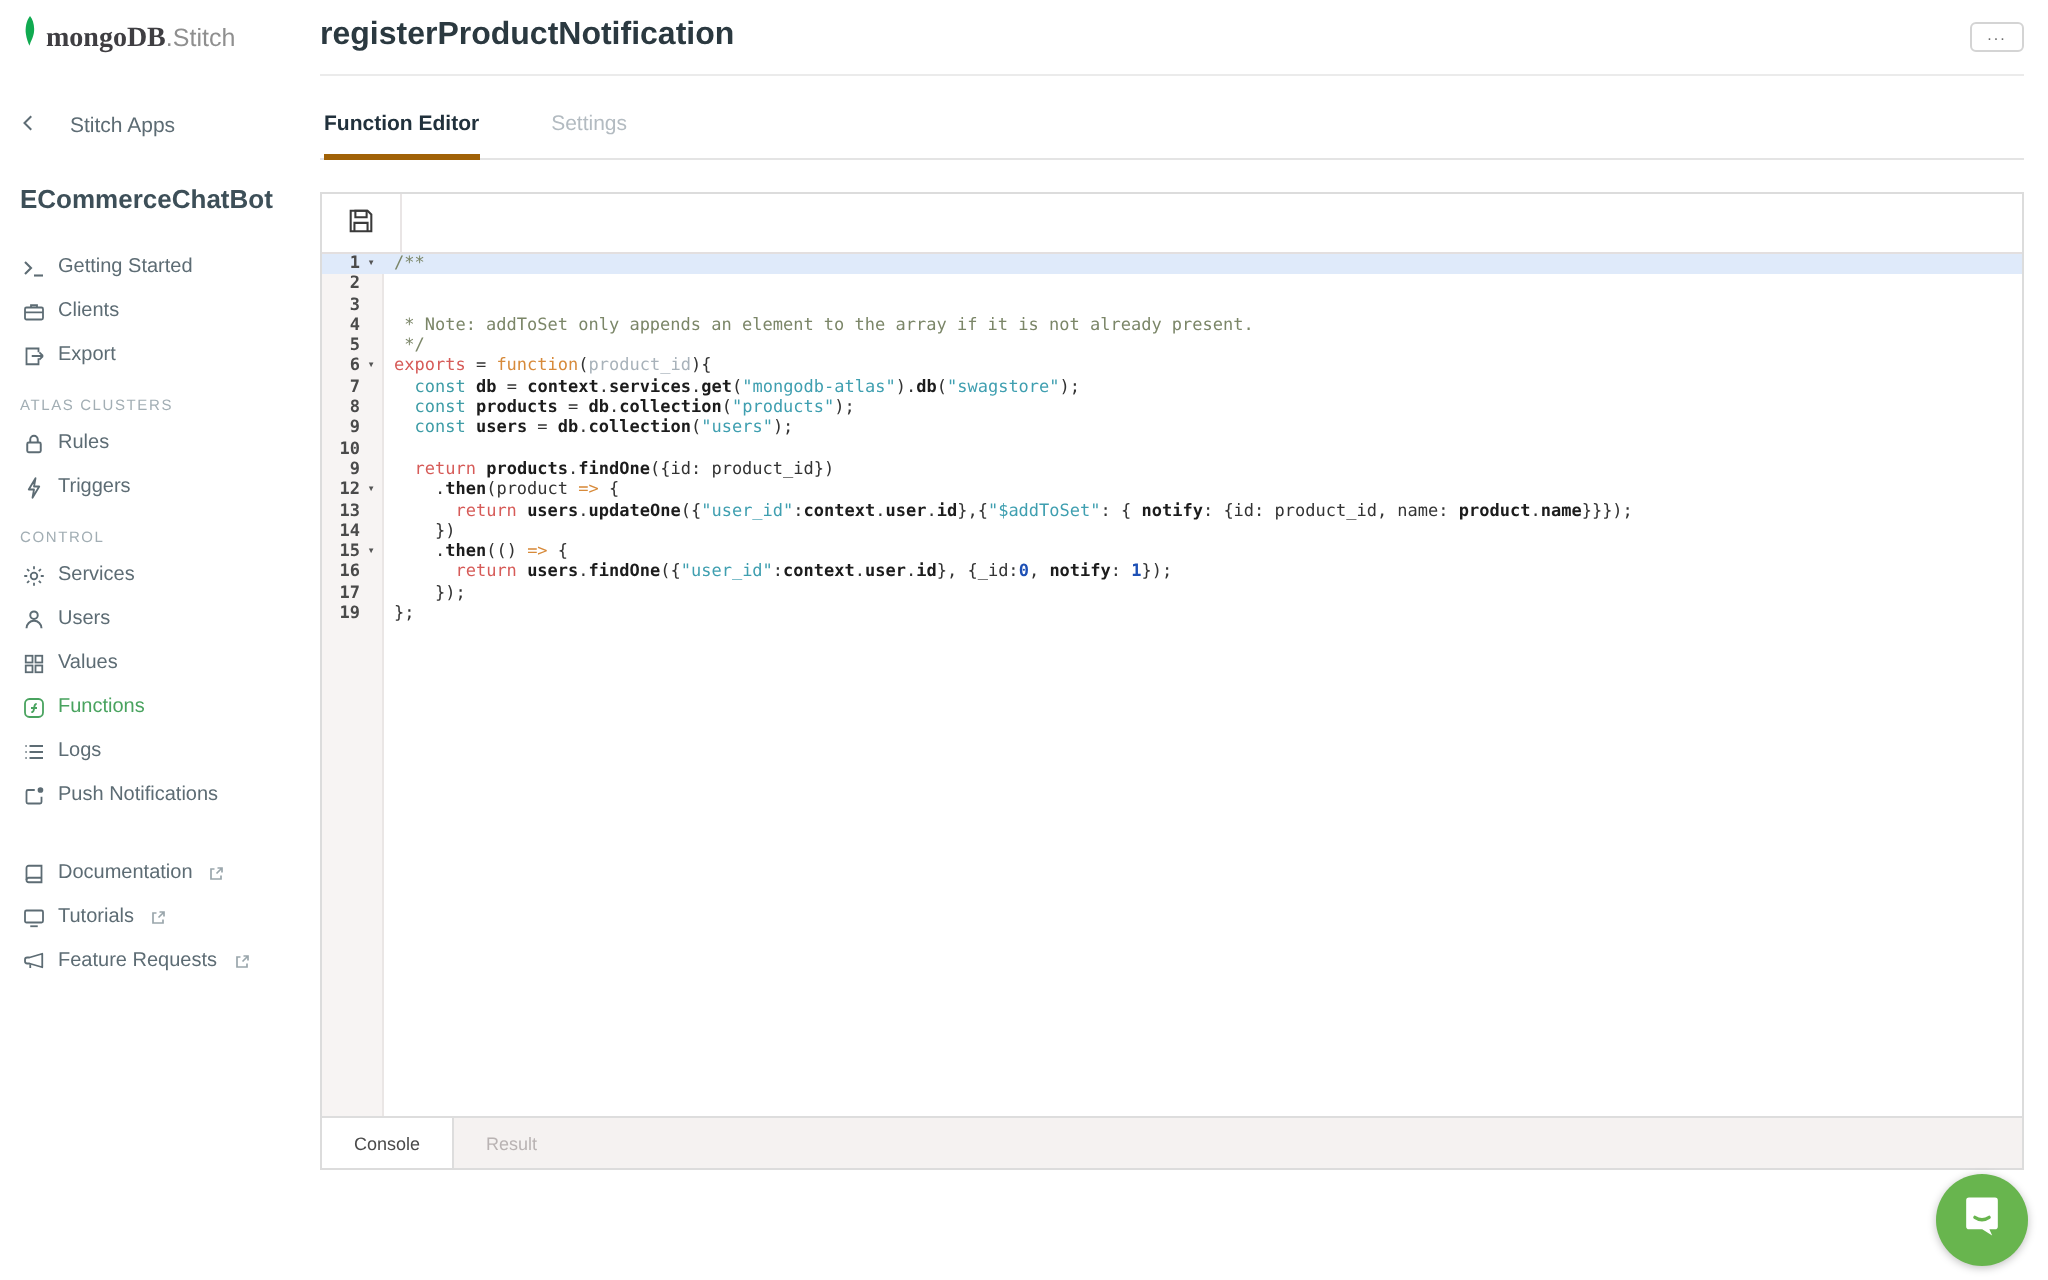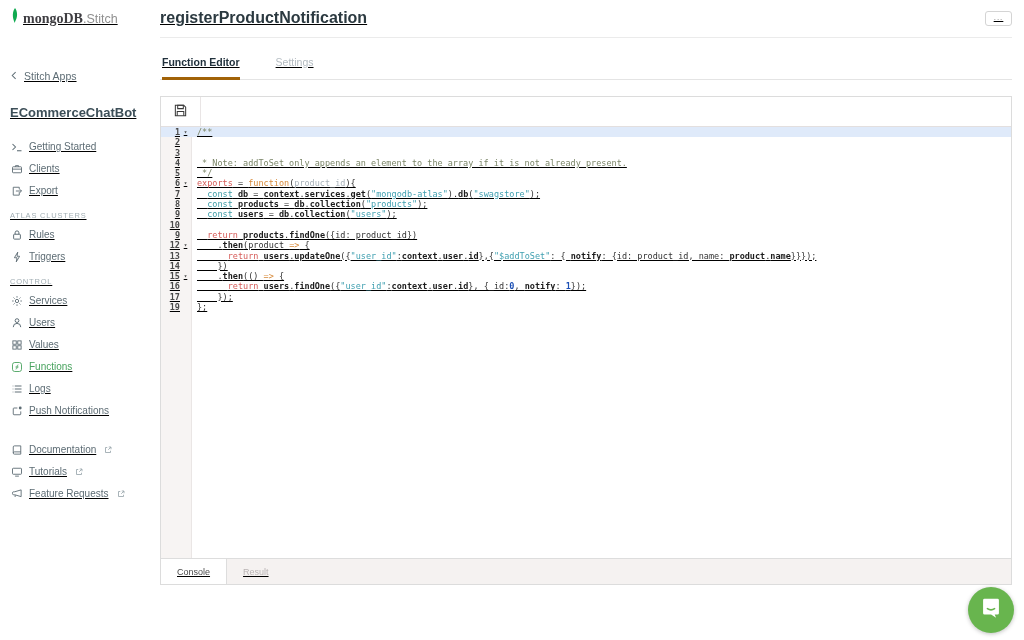--- a/index.html
+++ b/index.html
@@ -1,25 +1,25 @@
 <!DOCTYPE html>
 <html><head>
 <meta charset="utf-8">
 <style>
   * { margin:0; padding:0; box-sizing:border-box; }
   html,body { width:1024px; height:640px; overflow:hidden; background:#fff;
               font-family:"Liberation Sans", sans-serif; }
-  .app { display:flex; width:1024px; height:640px;text-decoration:underline; }
+  .app { display:flex; width:1024px; height:640px; }
 
   
   .sidebar { width:150px; flex:0 0 150px; padding:8px 0 0 10px; }
   .logo { display:flex; align-items:center; gap:3px; cursor:pointer; }
   .brand { font-family:"Liberation Serif", serif; font-weight:700; font-size:14px; color:#3f3e42; }
   .brand-suffix { font-size:12.5px; color:#8f8f8f; }
-  .back-link { margin-top:42px; display:flex; align-items:center; gap:5px; font-size:10.5px; color:#5d6c74; cursor:pointer; }
+  .back-link { margin-top:28px; display:flex; align-items:center; gap:16px; font-size:10.5px; color:#5d6c74; cursor:pointer; }
   .app-name { margin-top:23px; font-size:13px; font-weight:700; color:#3d4f58; }
   nav { margin-top:20px; }
   .section-header { font-size:7.5px; color:#a2aeb4; letter-spacing:0.8px; margin:14px 0 8px; }
   .side-item { display:flex; align-items:center; gap:6px; font-size:10px; color:#5d6c74; margin-bottom:9px; cursor:pointer; }
   .side-item.active { color:#49a35f; }
   .side-item .icn { width:13px; height:13px; display:flex; align-items:center; justify-content:center; color:#5d6c74; flex:0 0 13px; }
   .side-item.active .icn { color:#49a35f; }
   .ext { margin-left:2px; color:#9aa6ac; display:flex; align-items:center; }
   .nav-gap { height:17px; }
 

